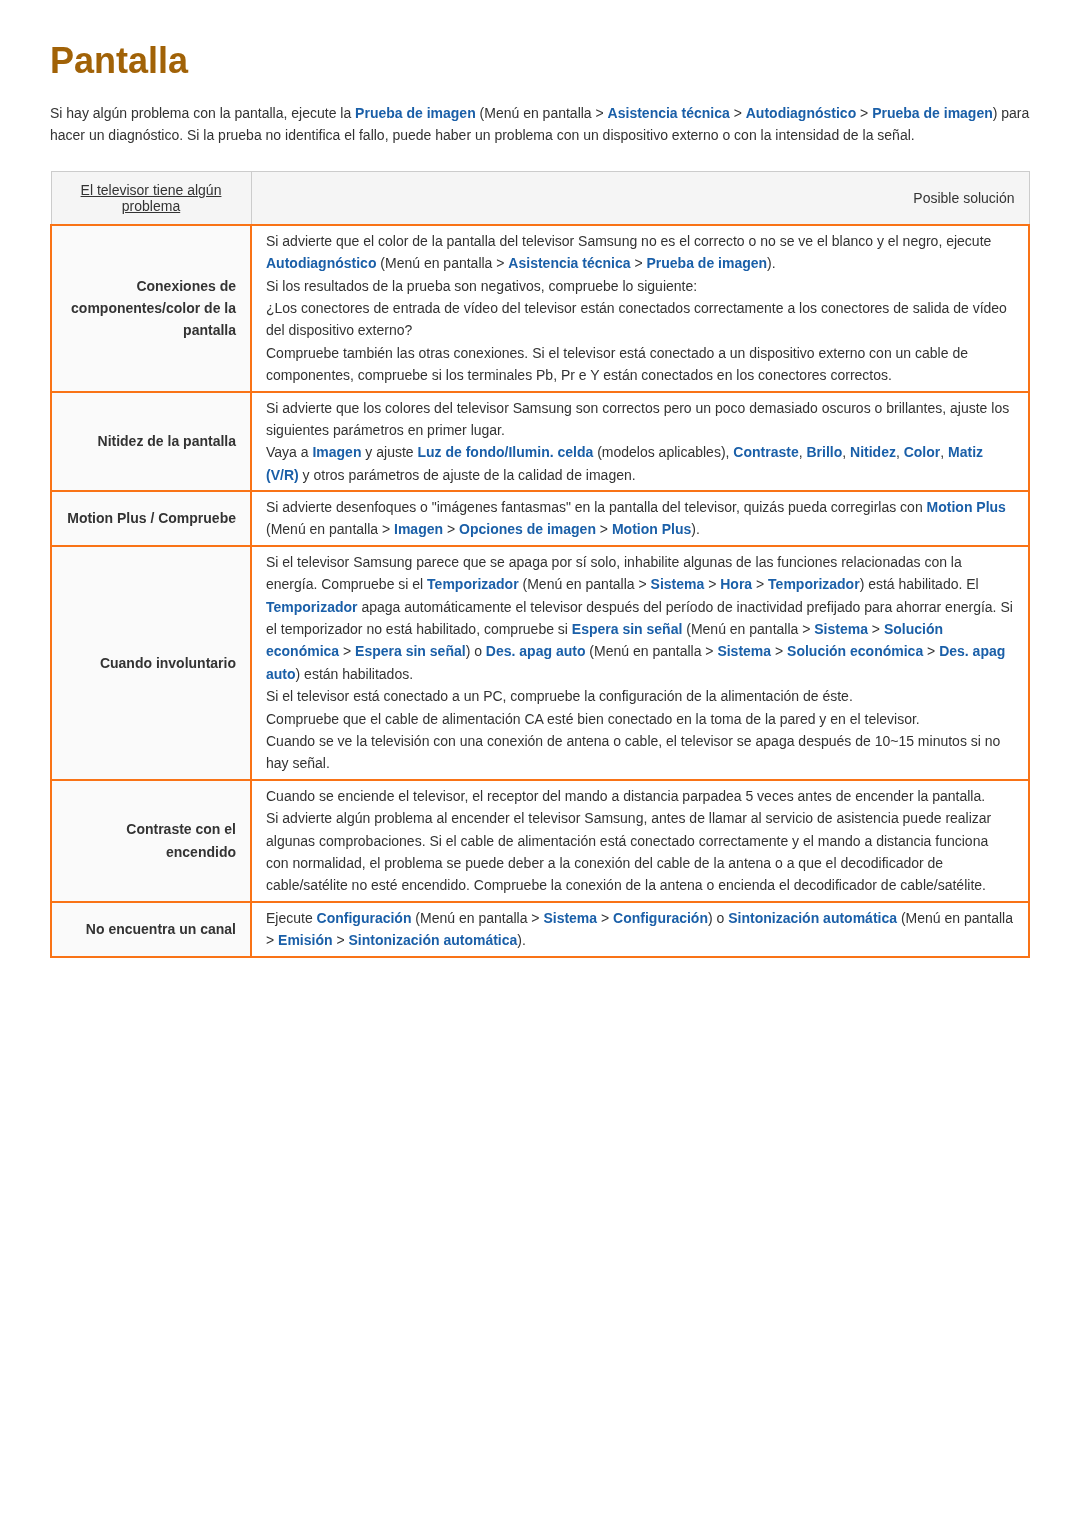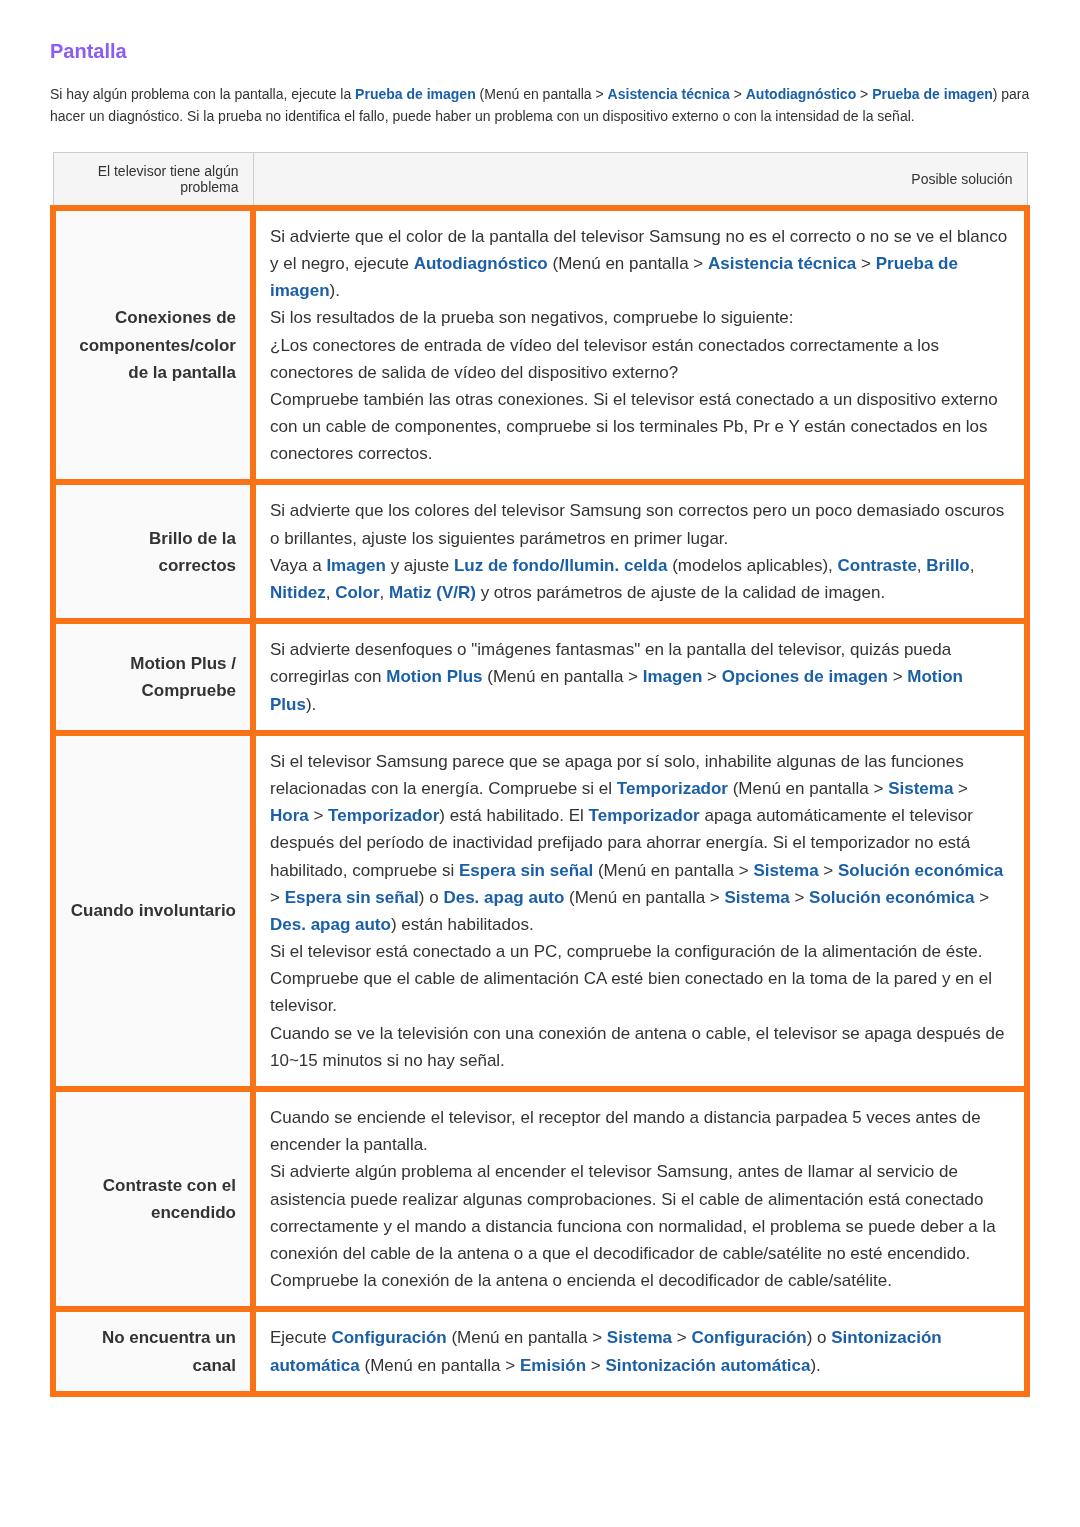--- a/index.html
+++ b/index.html
@@ -11,22 +11,22 @@
     body {
       background: #ffffff;
       font-family: Arial, sans-serif;
       font-size: 14px;
       color: #333333;
       padding: 40px 50px;
       max-width: 1080px;
     }
 
     h1 {
-      color: #8b5cf6;
-      font-size: 20px;
+      color: #a16207;
+      font-size: 36px;
       font-weight: bold;
       margin-bottom: 20px;
     }
 
     .intro-text {
       font-size: 14px;
       line-height: 1.6;
       margin-bottom: 24px;
       color: #333;
     }
@@ -49,27 +49,29 @@
       border: 1px solid #cccccc;
       padding: 10px 14px;
       font-weight: normal;
       font-size: 14px;
       text-align: right;
       color: #333;
     }
 
     thead tr th:first-child {
       width: 200px;
+      text-align: center;
+      text-decoration: underline;
     }
 
     tbody tr td {
-      border: 6px solid #f97316;
-      padding: 12px 14px;
+      border: 2px solid #f97316;
+      padding: 4px 14px;
       vertical-align: middle;
-      font-size: 17px;
+      font-size: 14px;
       line-height: 1.6;
     }
 
     tbody tr td:first-child {
       width: 200px;
       font-weight: bold;
       text-align: right;
       vertical-align: middle;
       background: #fafafa;
     }
@@ -93,21 +95,21 @@
       <th>El televisor tiene algún problema</th>
       <th>Posible solución</th>
     </tr>
   </thead>
   <tbody id="table-body">
   <tr>
         <td>Conexiones de componentes/color de la pantalla</td>
         <td><span>Si advierte que el color de la pantalla del televisor Samsung no es el correcto o no se ve el blanco y el negro, ejecute <a class="link" style="color: rgb(26, 95, 168); font-weight: bold; text-decoration: none;">Autodiagnóstico</a> (Menú en pantalla &gt; <a class="link" style="color: rgb(26, 95, 168); font-weight: bold; text-decoration: none;">Asistencia técnica</a> &gt; <a class="link" style="color: rgb(26, 95, 168); font-weight: bold; text-decoration: none;">Prueba de imagen</a>).</span><br><span>Si los resultados de la prueba son negativos, compruebe lo siguiente:</span><br><span>¿Los conectores de entrada de vídeo del televisor están conectados correctamente a los conectores de salida de vídeo del dispositivo externo?</span><br><span>Compruebe también las otras conexiones. Si el televisor está conectado a un dispositivo externo con un cable de componentes, compruebe si los terminales Pb, Pr e Y están conectados en los conectores correctos.</span></td>
       </tr>
       <tr>
-        <td>Brillo de la correctos</td>
+        <td>Nitidez de la pantalla</td>
         <td><span>Si advierte que los colores del televisor Samsung son correctos pero un poco demasiado oscuros o brillantes, ajuste los siguientes parámetros en primer lugar.</span><br><span>Vaya a <a class="link" style="color: rgb(26, 95, 168); font-weight: bold; text-decoration: none;">Imagen</a> y ajuste <a class="link" style="color: rgb(26, 95, 168); font-weight: bold; text-decoration: none;">Luz de fondo/Ilumin. celda</a> (modelos aplicables), <a class="link" style="color: rgb(26, 95, 168); font-weight: bold; text-decoration: none;">Contraste</a>, <a class="link" style="color: rgb(26, 95, 168); font-weight: bold; text-decoration: none;">Brillo</a>, <a class="link" style="color: rgb(26, 95, 168); font-weight: bold; text-decoration: none;">Nitidez</a>, <a class="link" style="color: rgb(26, 95, 168); font-weight: bold; text-decoration: none;">Color</a>, <a class="link" style="color: rgb(26, 95, 168); font-weight: bold; text-decoration: none;">Matiz (V/R)</a> y otros parámetros de ajuste de la calidad de imagen.</span></td>
       </tr>
       <tr>
         <td>Motion Plus / Compruebe</td>
         <td><span>Si advierte desenfoques o "imágenes fantasmas" en la pantalla del televisor, quizás pueda corregirlas con <a class="link" style="color: rgb(26, 95, 168); font-weight: bold; text-decoration: none;">Motion Plus</a> (Menú en pantalla &gt; <a class="link" style="color: rgb(26, 95, 168); font-weight: bold; text-decoration: none;">Imagen</a> &gt; <a class="link" style="color: rgb(26, 95, 168); font-weight: bold; text-decoration: none;">Opciones de imagen</a> &gt; <a class="link" style="color: rgb(26, 95, 168); font-weight: bold; text-decoration: none;">Motion Plus</a>).</span></td>
       </tr>
       <tr>
         <td>Cuando involuntario</td>
         <td><span>Si el televisor Samsung parece que se apaga por sí solo, inhabilite algunas de las funciones relacionadas con la energía. Compruebe si el <a class="link" style="color: rgb(26, 95, 168); font-weight: bold; text-decoration: none;">Temporizador</a> (Menú en pantalla &gt; <a class="link" style="color: rgb(26, 95, 168); font-weight: bold; text-decoration: none;">Sistema</a> &gt; <a class="link" style="color: rgb(26, 95, 168); font-weight: bold; text-decoration: none;">Hora</a> &gt; <a class="link" style="color: rgb(26, 95, 168); font-weight: bold; text-decoration: none;">Temporizador</a>) está habilitado. El <a class="link" style="color: rgb(26, 95, 168); font-weight: bold; text-decoration: none;">Temporizador</a> apaga automáticamente el televisor después del período de inactividad prefijado para ahorrar energía. Si el temporizador no está habilitado, compruebe si <a class="link" style="color: rgb(26, 95, 168); font-weight: bold; text-decoration: none;">Espera sin señal</a> (Menú en pantalla &gt; <a class="link" style="color: rgb(26, 95, 168); font-weight: bold; text-decoration: none;">Sistema</a> &gt; <a class="link" style="color: rgb(26, 95, 168); font-weight: bold; text-decoration: none;">Solución económica</a> &gt; <a class="link" style="color: rgb(26, 95, 168); font-weight: bold; text-decoration: none;">Espera sin señal</a>) o <a class="link" style="color: rgb(26, 95, 168); font-weight: bold; text-decoration: none;">Des. apag auto</a> (Menú en pantalla &gt; <a class="link" style="color: rgb(26, 95, 168); font-weight: bold; text-decoration: none;">Sistema</a> &gt; <a class="link" style="color: rgb(26, 95, 168); font-weight: bold; text-decoration: none;">Solución económica</a> &gt; <a class="link" style="color: rgb(26, 95, 168); font-weight: bold; text-decoration: none;">Des. apag auto</a>) están habilitados.</span><br><span>Si el televisor está conectado a un PC, compruebe la configuración de la alimentación de éste.</span><br><span>Compruebe que el cable de alimentación CA esté bien conectado en la toma de la pared y en el televisor.</span><br><span>Cuando se ve la televisión con una conexión de antena o cable, el televisor se apaga después de 10~15 minutos si no hay señal.</span></td>
       </tr>

